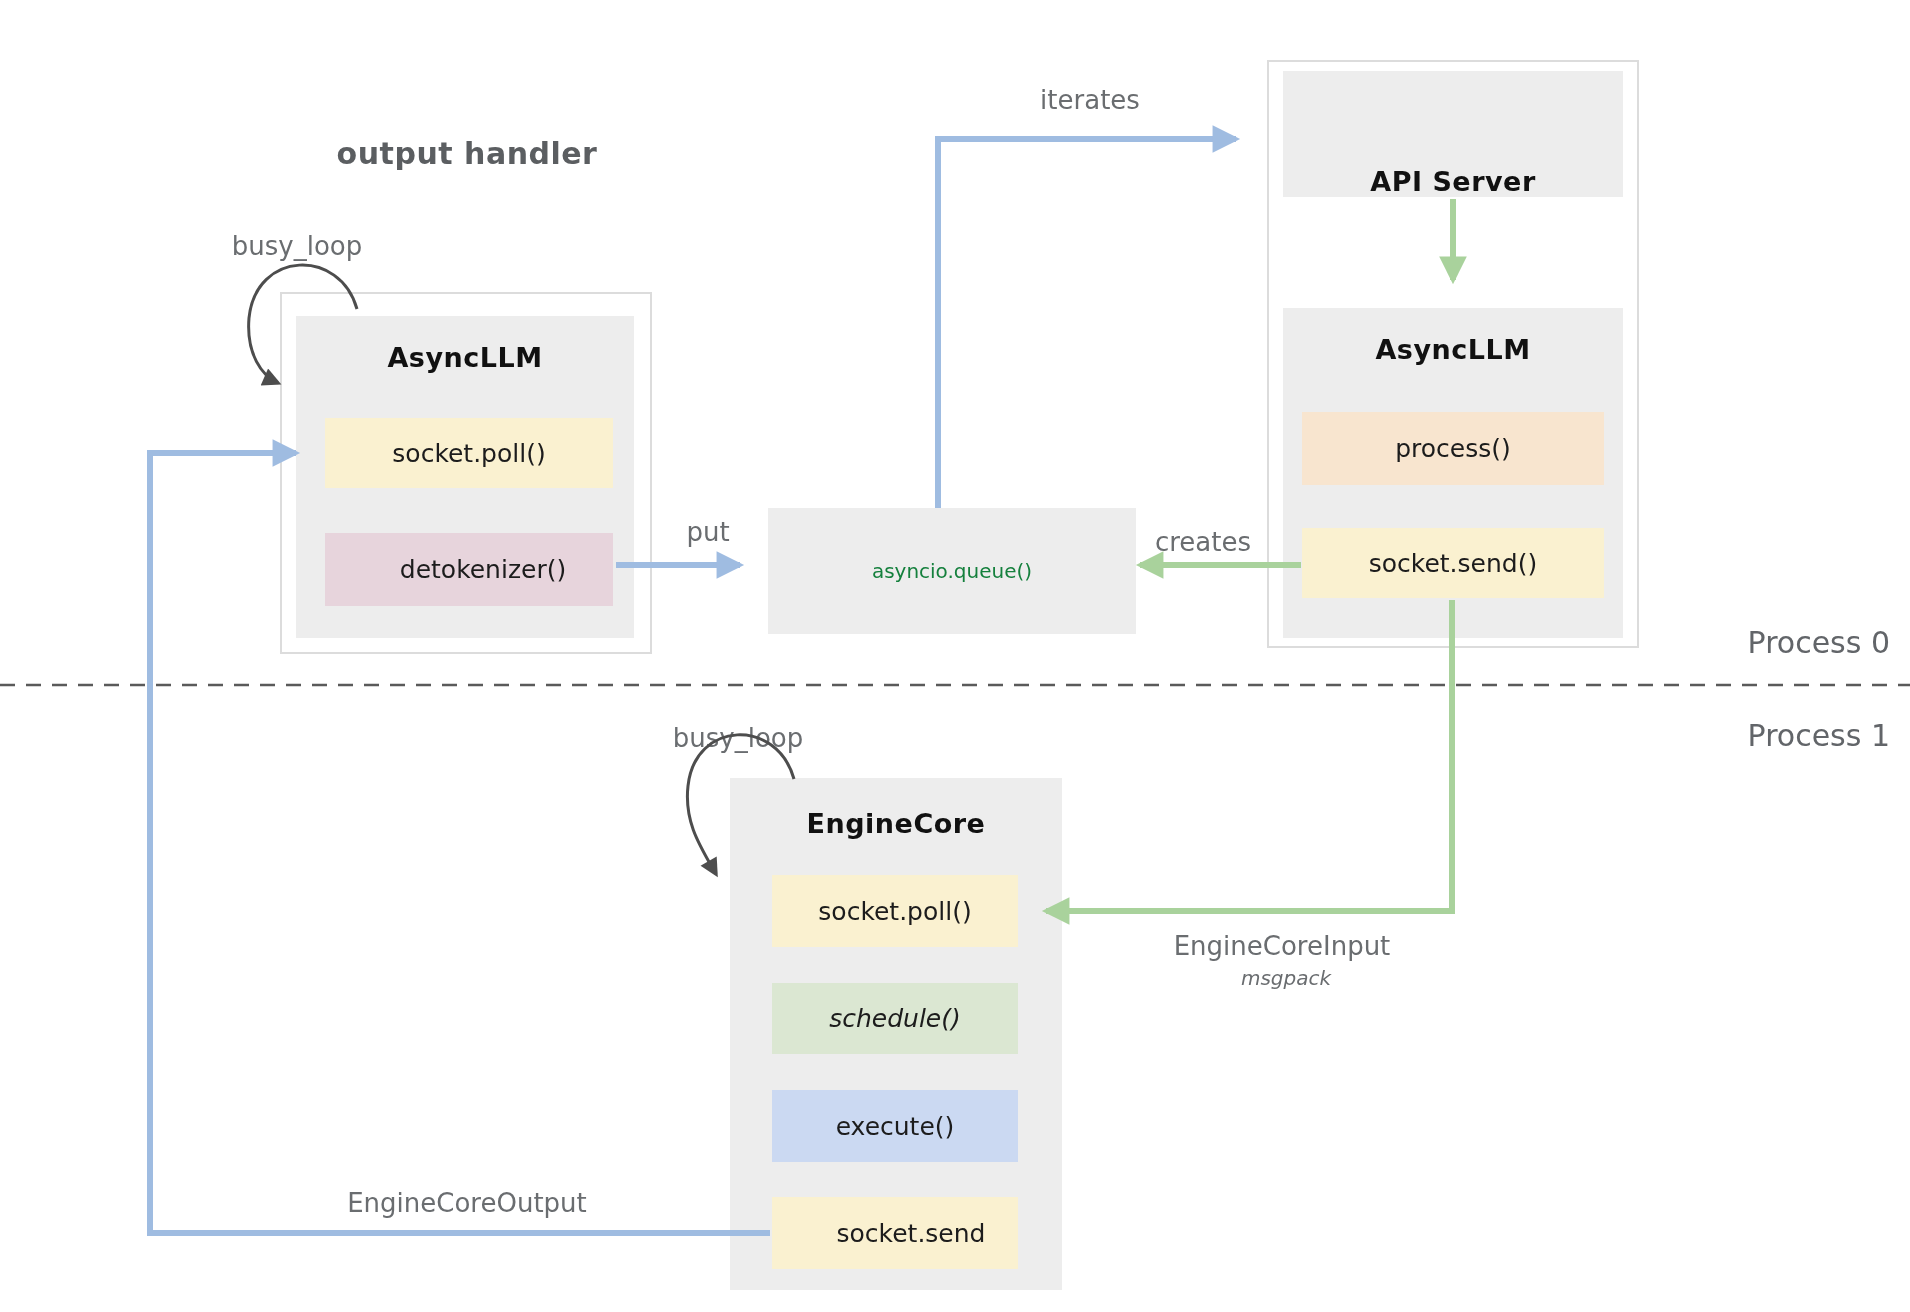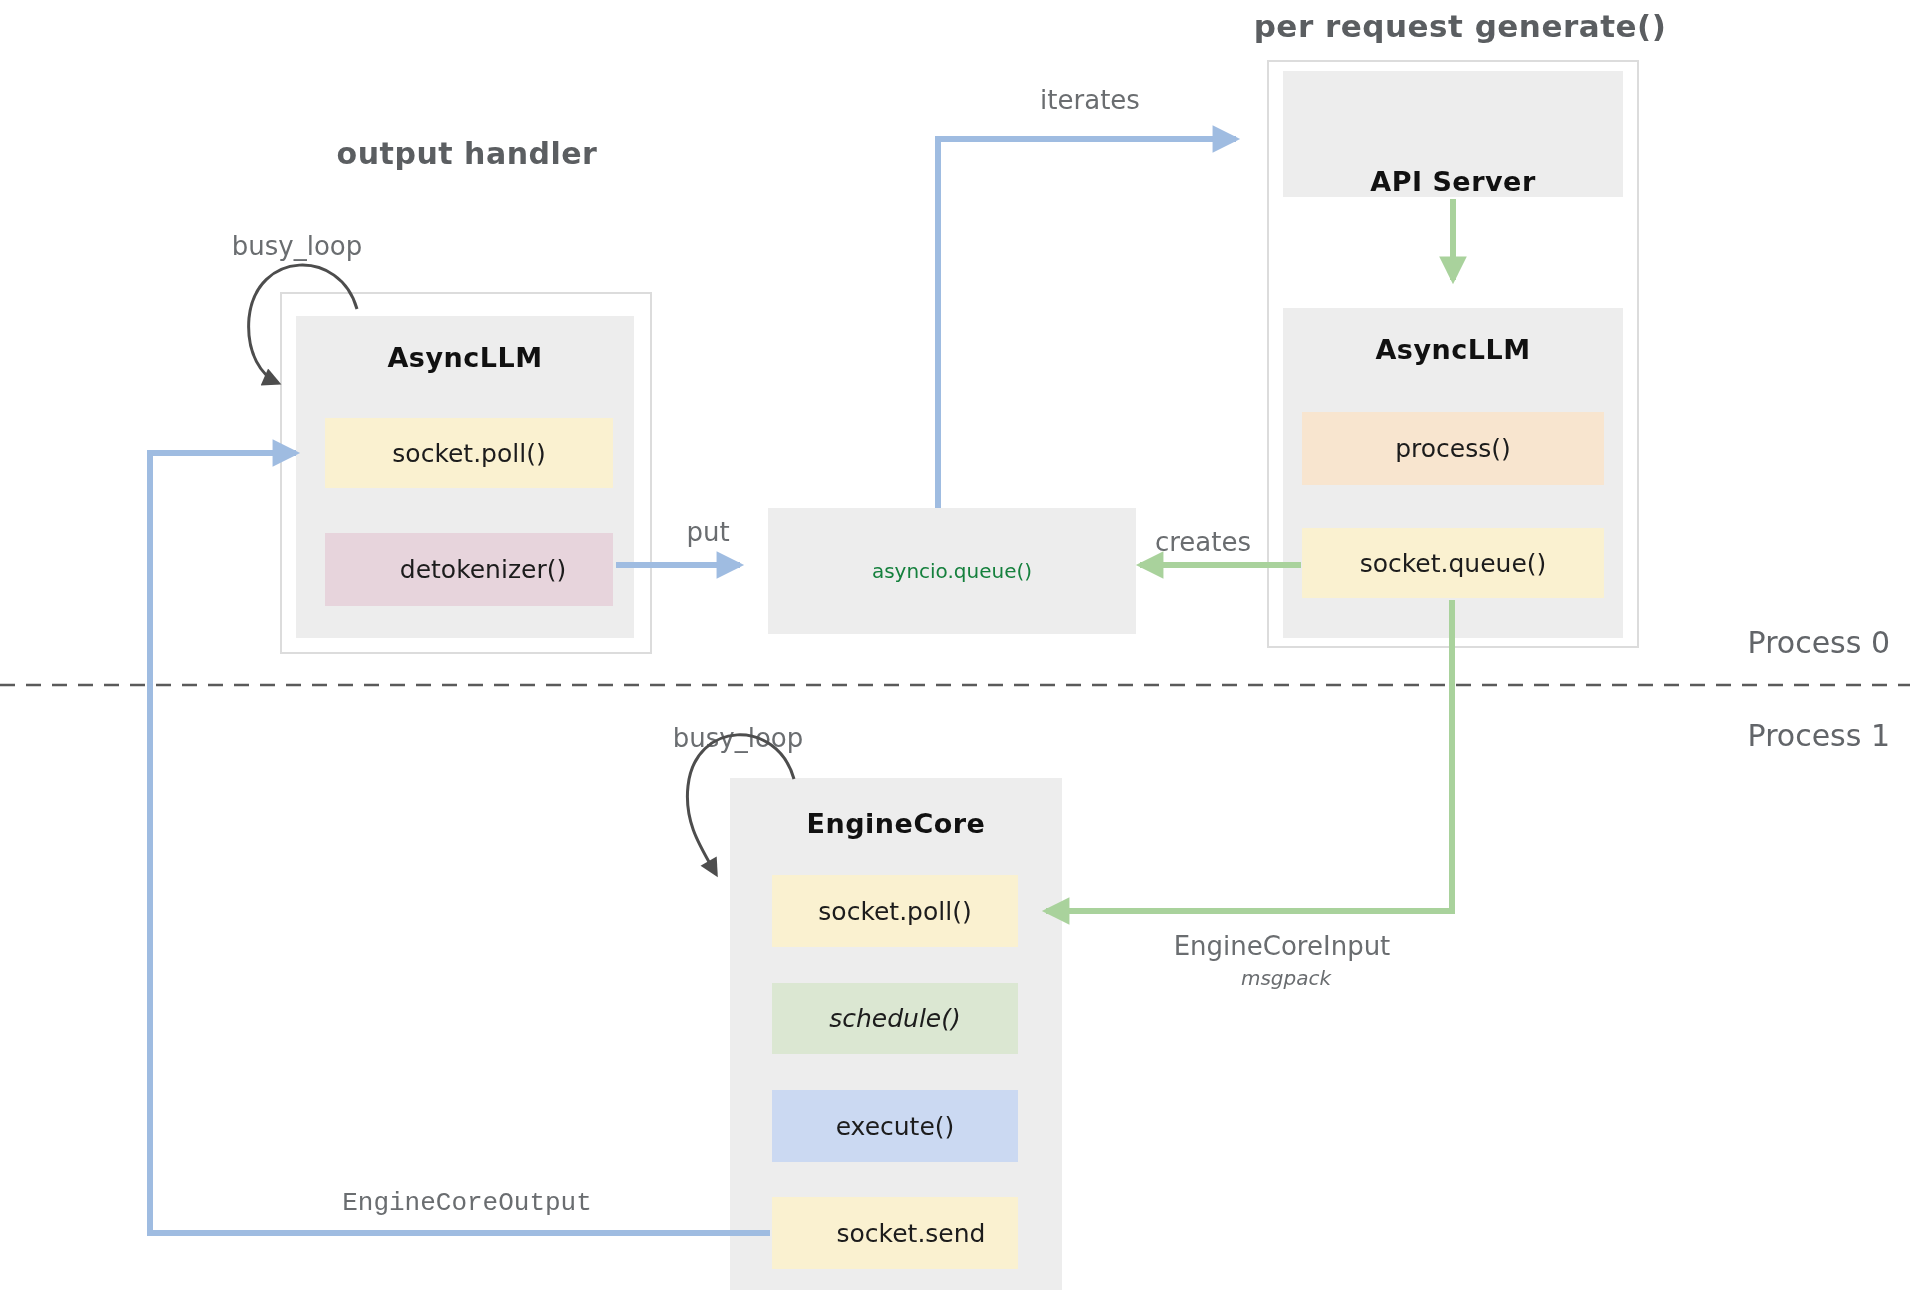--- a/index.html
+++ b/index.html
@@ -56,31 +56,30 @@
   .head-green{fill:var(--arrow-green);}
   .head-dark{fill:var(--arrow-dark);}
   .divider{stroke:#5a5a5a;stroke-width:2.5;stroke-dasharray:15 11;}
 </style>
 </head>
 <body>
 
 <div class="canvas">
 
   <div class="label big-title" style="left:467px;top:153px;">output handler</div>
-  <div class="label big-title" style="left:1460px;top:26px;font-size:31px;">per request generate()</div>
 
   <div class="label" style="left:297px;top:246px;">busy_loop</div>
   <div class="label" style="left:738px;top:738px;">busy_loop</div>
 
   <div class="label" style="left:1090px;top:100px;">iterates</div>
   <div class="label" style="left:708px;top:532px;">put</div>
   <div class="label" style="left:1203px;top:542px;">creates</div>
   <div class="label" style="left:1282px;top:946px;">EngineCoreInput</div>
   <div class="label" style="left:1286px;top:978px;font-size:20px;font-style:italic;">msgpack</div>
-  <div class="label" style="left:467px;top:1203px;font-family:Liberation Mono, monospace;">EngineCoreOutput</div>
+  <div class="label" style="left:467px;top:1203px;">EngineCoreOutput</div>
 
   <div class="process-label" style="top:642px;">Process 0</div>
   <div class="process-label" style="top:735px;">Process 1</div>
 
   <div class="outline" style="left:280px;top:292px;width:372px;height:362px;"></div>
   <div class="node" style="left:296px;top:316px;width:338px;height:322px;">
     <div class="node-title" style="padding-top:26px;">AsyncLLM</div>
   </div>
   <div class="chip yellow" style="left:325px;top:418px;width:288px;height:70px;">socket.poll()</div>
   <div class="chip pink" style="left:325px;top:533px;width:288px;height:73px;padding-left:28px;">detokenizer()</div>
@@ -88,21 +87,21 @@
   <div class="node" style="left:768px;top:508px;width:368px;height:126px;display:flex;align-items:center;justify-content:center;font-size:20px;color:#15803d;">asyncio.queue()</div>
 
   <div class="outline" style="left:1267px;top:60px;width:372px;height:588px;"></div>
   <div class="node" style="left:1283px;top:71px;width:340px;height:126px;display:flex;align-items:flex-end;justify-content:center;">
     <div class="node-title">API Server</div>
   </div>
   <div class="node" style="left:1283px;top:308px;width:340px;height:330px;">
     <div class="node-title" style="padding-top:26px;">AsyncLLM</div>
   </div>
   <div class="chip peach" style="left:1302px;top:412px;width:302px;height:73px;">process()</div>
-  <div class="chip yellow" style="left:1302px;top:528px;width:302px;height:70px;">socket.queue()</div>
+  <div class="chip yellow" style="left:1302px;top:528px;width:302px;height:70px;">socket.send()</div>
 
   <div class="node" style="left:730px;top:778px;width:332px;height:512px;">
     <div class="node-title" style="padding-top:30px;">EngineCore</div>
   </div>
   <div class="chip yellow" style="left:772px;top:875px;width:246px;height:72px;">socket.poll()</div>
   <div class="chip green" style="left:772px;top:983px;width:246px;height:71px;">schedule()</div>
   <div class="chip blue" style="left:772px;top:1090px;width:246px;height:72px;">execute()</div>
   <div class="chip yellow" style="left:772px;top:1197px;width:246px;height:72px;padding-left:32px;">socket.send</div>
 
   <svg class="wires" width="1910" height="1312" viewBox="0 0 1910 1312">

